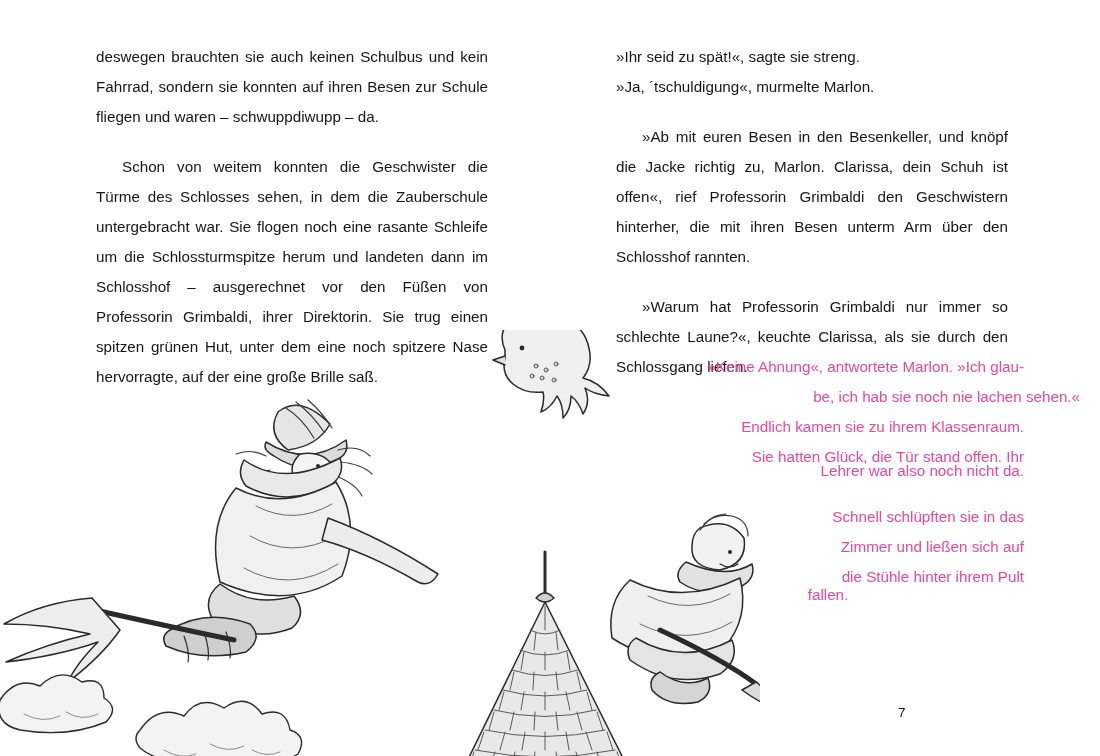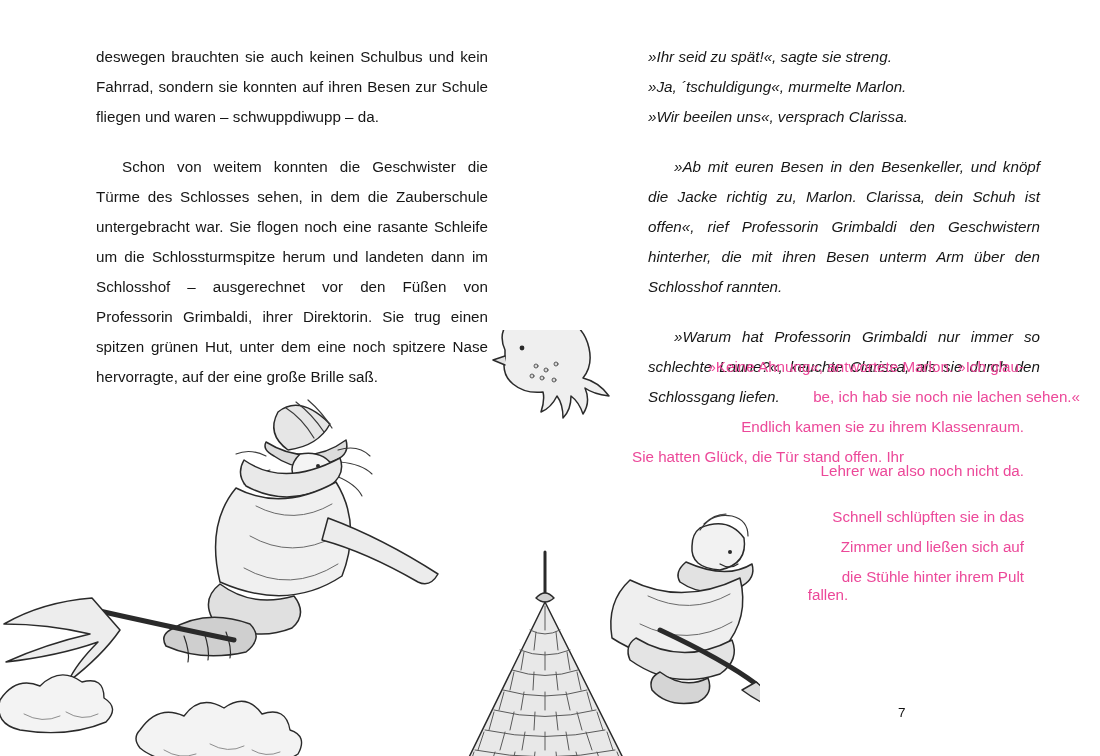--- a/index.html
+++ b/index.html
@@ -21,21 +21,21 @@
     position: absolute;
     top: 42px;
     width: 392px;
     font-size: 15.2px;
     line-height: 30px;
     text-align: justify;
     text-justify: inter-word;
     color: #161616;
   }
   .col.left  { left: 96px; }
-  .col.right { left: 648px; font-style: italic; }
+  .col.right { left: 616px; }
 
   .col p { margin: 0; }
   .col p.indent { text-indent: 26px; margin-top: 20px; }
   
   .tail {
     position: absolute;
     left: 632px;
     width: 392px;
     font-size: 15.2px;
     line-height: 30px;
@@ -67,29 +67,28 @@
 <div class="page">
 
   <div class="col left">
     <p>deswegen brauchten sie auch keinen Schulbus und kein Fahrrad, sondern sie konnten auf ihren Besen zur Schule fliegen und waren – schwuppdiwupp – da.</p>
     <p class="indent">Schon von weitem konnten die Geschwister die Türme des Schlosses sehen, in dem die Zauberschule untergebracht war. Sie flogen noch eine rasante Schleife um die Schlossturmspitze herum und landeten dann im Schlosshof – ausgerechnet vor den Füßen von Professorin Grimbaldi, ihrer Direktorin. Sie trug einen spitzen grünen Hut, unter dem eine noch spitzere Nase hervorragte, auf der eine große Brille saß.</p>
   </div>
 
   <div class="col right">
     <p>»Ihr seid zu spät!«, sagte sie streng.</p>
     <p>»Ja, ´tschuldigung«, murmelte Marlon.</p>
-    <p>»Wir beeilen uns«, versprach Clarissa.</p>
     <p class="indent">»Ab mit euren Besen in den Besenkeller, und knöpf die Jacke richtig zu, Marlon. Clarissa, dein Schuh ist offen«, rief Professorin Grimbaldi den Geschwistern hinterher, die mit ihren Besen unterm Arm über den Schlosshof rannten.</p>
     <p class="indent">»Warum hat Professorin Grimbaldi nur immer so schlechte Laune?«, keuchte Clarissa, als sie durch den Schlossgang liefen.</p>
   </div>
 
   <div class="tail" style="top:352px; text-align:right;">»Keine Ahnung«, antwortete Marlon. »Ich glau-</div>
   <div class="tail" style="top:382px; text-align:right; padding-left:56px;">be, ich hab sie noch nie lachen sehen.«</div>
   <div class="tail" style="top:412px; text-align:right;">Endlich kamen sie zu ihrem Klassenraum.</div>
-  <div class="tail" style="top:442px; ">Sie hatten Glück, die Tür stand offen. Ihr</div>
+  <div class="tail" style="top:442px; text-align:right;">Sie hatten Glück, die Tür stand offen. Ihr</div>
   <div class="tail" style="top:456px; text-align:right;">Lehrer war also noch nicht da.</div>
   <div class="tail" style="top:502px; text-align:right;">Schnell schlüpften sie in das</div>
   <div class="tail" style="top:532px; text-align:right;">Zimmer und ließen sich auf</div>
   <div class="tail" style="top:562px; text-align:right;">die Stühle hinter ihrem Pult</div>
   <div class="tail" style="top:580px; text-align:center;">fallen.</div>
 
   <div class="page-number">7</div>
 
   <div class="illustration">
     <svg width="760" height="426" viewBox="0 0 760 426" xmlns="http://www.w3.org/2000/svg">

